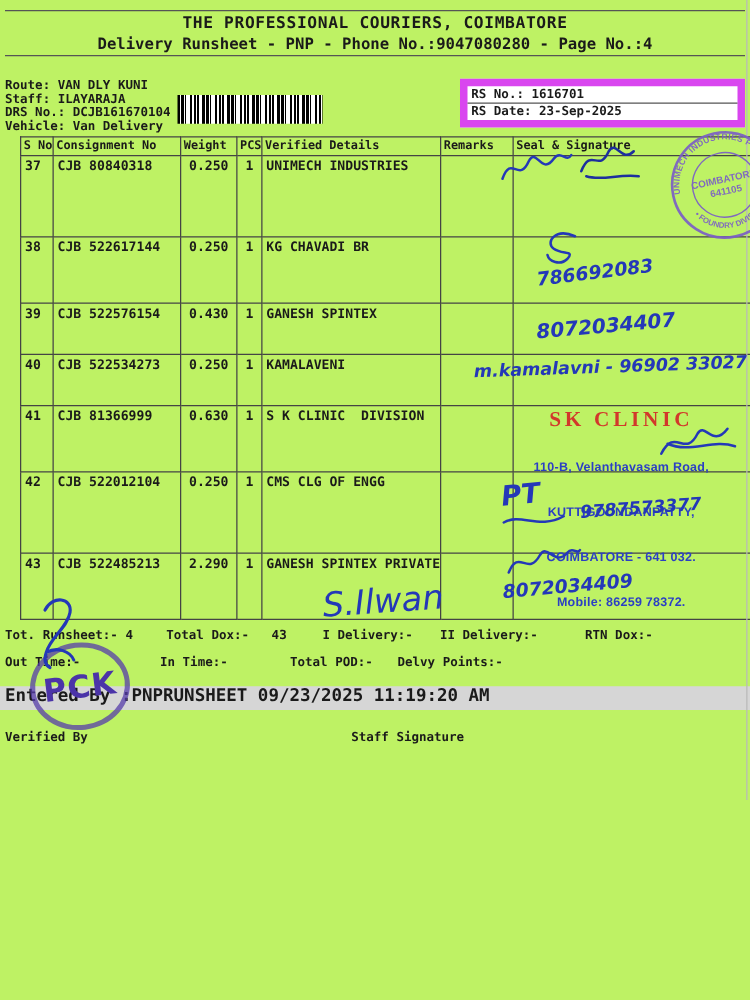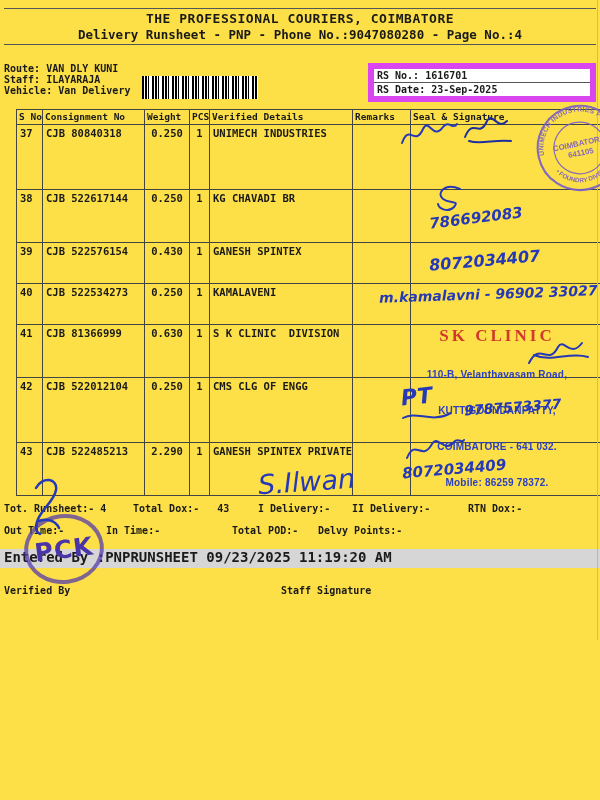--- a/index.html
+++ b/index.html
@@ -1,18 +1,18 @@
 <!DOCTYPE html>
 <html><head>
 <meta charset="utf-8">
 <style>
   * { margin:0; padding:0; box-sizing:border-box; }
   html,body { background:#ffffff; }
   .page {
-    position:relative; width:600px; height:800px; background:#fde047;
+    position:relative; width:600px; height:800px; background:#bef264;
     font-family:"DejaVu Sans Mono", monospace; color:#1a1a1a; overflow:hidden;
   }
   .page::after { content:""; position:absolute; right:2px; top:0; width:1px; height:640px; background:#b9b9b9; }
   .rule { border-top:1.5px solid #555; margin:0 4px; }
   .rule-top { margin-top:8px; }
   .title { font-size:13px; font-weight:700; text-align:center; margin-top:3px; letter-spacing:.5px; line-height:14px; }
   .subtitle { font-size:12.5px; font-weight:700; text-align:center; margin-top:2px; line-height:14px; white-space:pre; }
   .rule-mid { margin-top:2px; }
 
   .info { position:relative; height:44px; margin:18px 4px 0; font-size:10px; font-weight:700; }
@@ -63,20 +63,21 @@
 <div class="page">
 
   <div class="rule rule-top"></div>
   <div class="title">THE PROFESSIONAL COURIERS, COIMBATORE</div>
   <div class="subtitle">Delivery Runsheet - PNP - Phone No.:9047080280 - Page No.:4</div>
   <div class="rule rule-mid"></div>
 
   <div class="info">
     <div class="l">Route: VAN DLY KUNI</div>
     <div class="l">Staff: ILAYARAJA</div>
+    <div class="l">DRS No.: DCJB161670104</div>
     <div class="l">Vehicle: Van Delivery</div>
     <div class="barcode"></div>
     <div class="rsbox">
       <div>RS No.: 1616701</div>
       <div>RS Date: 23-Sep-2025</div>
     </div>
   </div>
 
   <table>
     <colgroup>
@@ -225,21 +226,21 @@
   <div class="frow totals">
     <span style="left:4px">Tot. Runsheet:- 4</span>
     <span style="left:133px">Total Dox:-   43</span>
     <span style="left:258px">I Delivery:-</span>
     <span style="left:352px">II Delivery:-</span>
     <span style="left:468px">RTN Dox:-</span>
   </div>
 
   <div class="frow times">
     <span style="left:4px">Out Time:-</span>
-    <span style="left:106px">In Time:-</span>
+    <span style="left:128px">In Time:-</span>
     <span style="left:232px">Total POD:-</span>
     <span style="left:318px">Delvy Points:-</span>
   </div>
 
   <div class="frow entered">
     <span style="left:4px">Entered By :PNPRUNSHEET 09/23/2025 11:19:20 AM</span>
   </div>
 
   <div class="frow verify">
     <span style="left:4px">Verified By</span>

